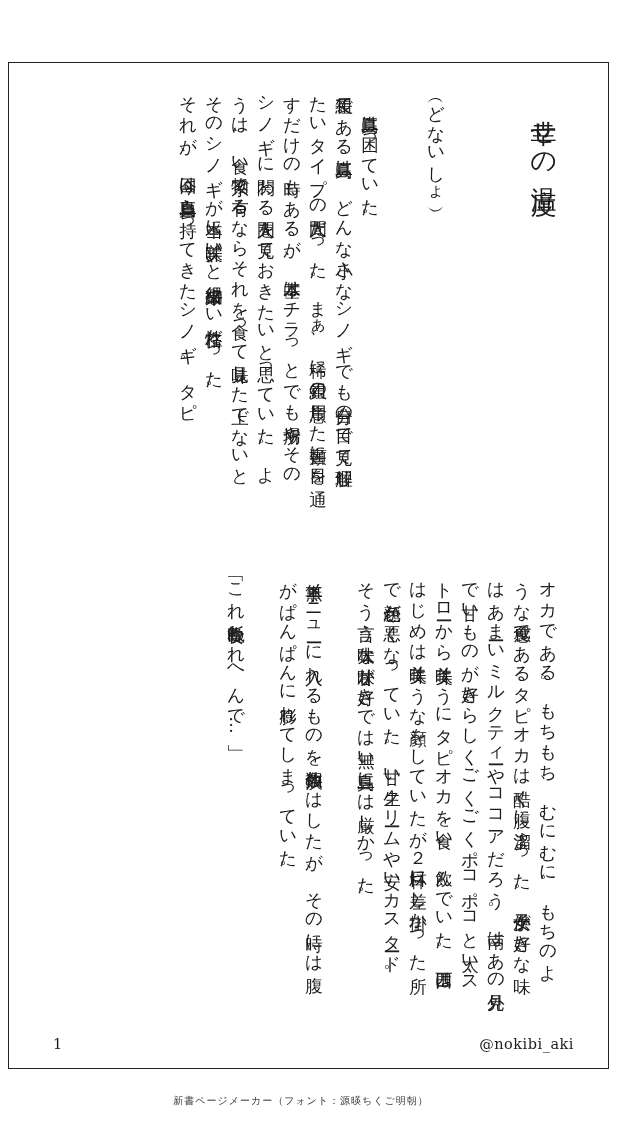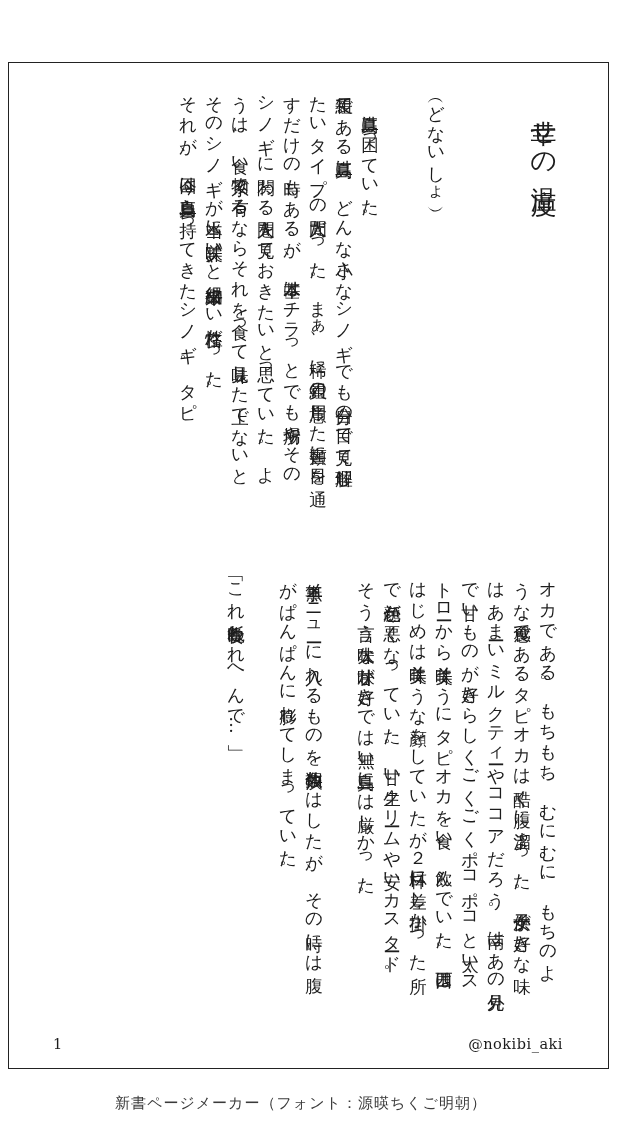--- a/index.html
+++ b/index.html
@@ -64,32 +64,32 @@
   }
   .page-number {
     position: absolute;
     left: 44px;
     bottom: 16px;
     font-size: 14.5px;
     letter-spacing: 0.5px;
   }
   .author-handle {
     position: absolute;
-    right: 45px;
+    right: 34px;
     bottom: 16px;
     font-size: 14.5px;
     letter-spacing: 0.5px;
   }
   .credit {
     position: absolute;
     left: 0;
     right: 16px;
     top: 1094px;
     text-align: center;
-    font-size: 15px;
+    font-size: 10px;
     color: #3a3a3a;
     letter-spacing: 1px;
     font-family: "DejaVu Serif", "Liberation Serif", serif;
   }
 </style>
 </head>
 <body>
 
 <div class="page">
 

